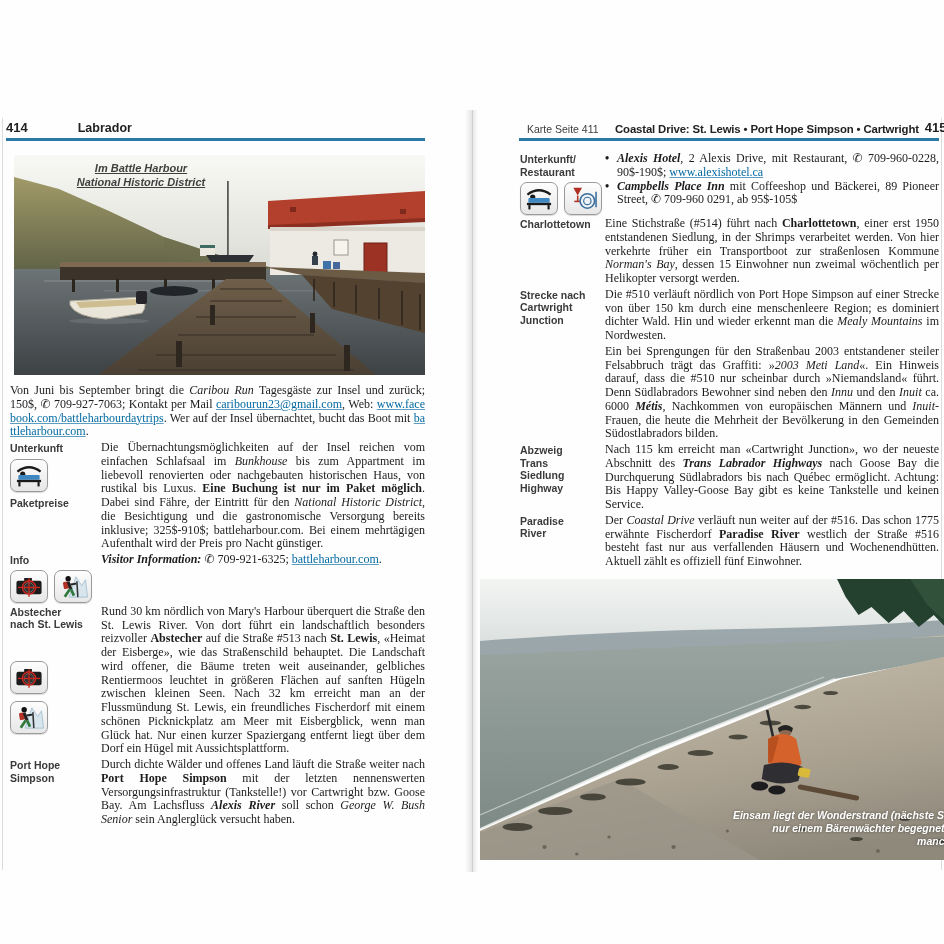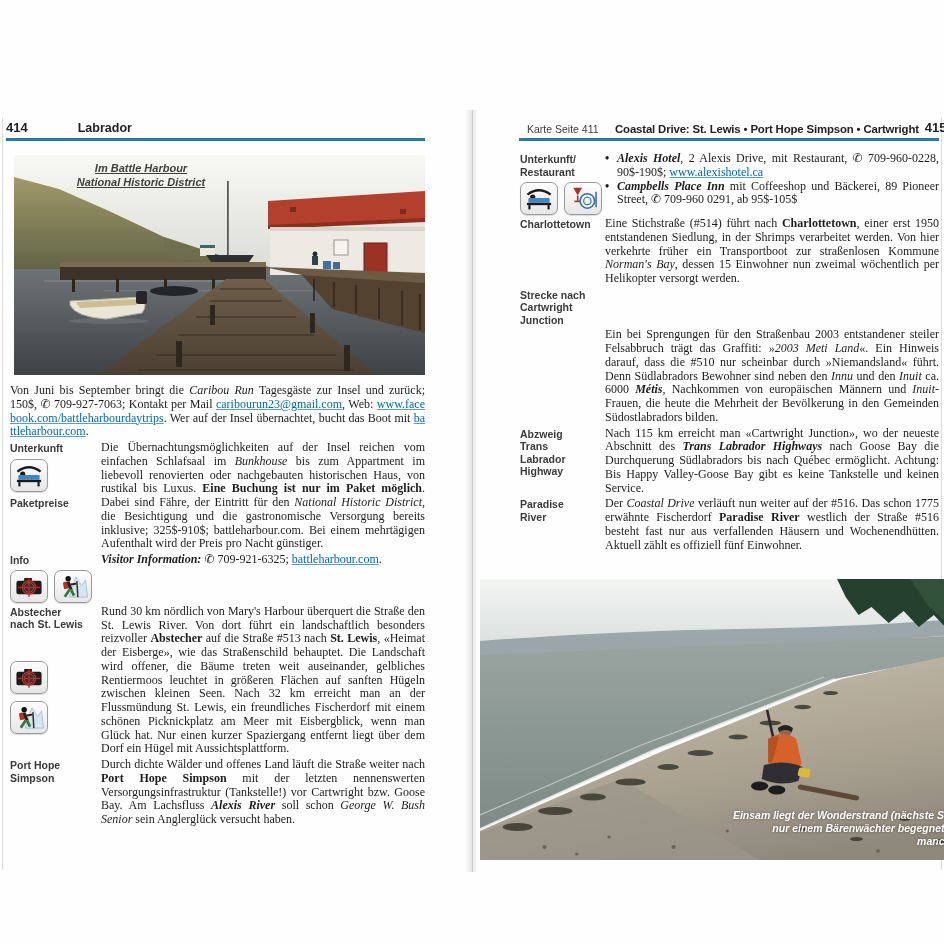--- a/index.html
+++ b/index.html
@@ -309,30 +309,31 @@
           <div class="mlabel">Charlottetown</div>
         </div>
       <div class="bcol"><span class="r-p">Eine Stichstraße (#514) führt nach </span><span class="r-b">Charlottetown</span><span class="r-p">, einer erst 1950 entstandenen Siedlung, in der Shrimps verarbeitet werden. Von hier verkehrte früher ein Transportboot zur straßenlosen Kommune </span><span class="r-i">Norman's Bay</span><span class="r-p">, dessen 15 Einwohner nun zweimal wöchentlich per Helikopter versorgt werden.</span></div>
     </div>
     <div class="block">
       <div class="mcol">
           <div class="mlabel">Strecke nach
 Cartwright
 Junction</div>
         </div>
+      <div class="bcol"><span class="r-p">Die #510 verläuft nördlich von Port Hope Simpson auf einer Strecke von über 150 km durch eine menschenleere Region; es dominiert dichter Wald. Hin und wieder erkennt man die </span><span class="r-i">Mealy Mountains</span><span class="r-p"> im Nordwesten.</span></div>
     </div>
     <div class="block">
       <div class="mcol"></div>
       <div class="bcol"><span class="r-p">Ein bei Sprengungen für den Straßenbau 2003 entstandener steiler Felsabbruch trägt das Graffiti: »</span><span class="r-i">2003 Meti Land</span><span class="r-p">«. Ein Hinweis darauf, dass die #510 nur scheinbar durch »Niemandsland« führt. Denn Südlabradors Bewohner sind neben den </span><span class="r-i">Innu</span><span class="r-p"> und den </span><span class="r-i">Inuit</span><span class="r-p"> ca. 6000 </span><span class="r-bi">Métis</span><span class="r-p">, Nachkommen von europäischen Männern und </span><span class="r-i">Inuit</span><span class="r-p">-Frauen, die heute die Mehrheit der Bevölkerung in den Gemeinden Südostlabradors bilden.</span></div>
     </div>
     <div class="block">
       <div class="mcol">
           <div class="mlabel">Abzweig
 Trans
-Labrador
+Siedlung
 Highway</div>
         </div>
       <div class="bcol"><span class="r-p">Nach 115 km erreicht man «Cartwright Junction», wo der neueste Abschnitt des </span><span class="r-bi">Trans Labrador Highways</span><span class="r-p"> nach Goose Bay die Durchquerung Südlabradors bis nach Québec ermöglicht. Achtung: Bis Happy Valley-Goose Bay gibt es keine Tankstelle und keinen Service.</span></div>
     </div>
     <div class="block">
       <div class="mcol">
           <div class="mlabel">Paradise
 River</div>
         </div>
       <div class="bcol"><span class="r-p">Der </span><span class="r-i">Coastal Drive</span><span class="r-p"> verläuft nun weiter auf der #516. Das schon 1775 erwähnte Fischerdorf </span><span class="r-b">Paradise River</span><span class="r-p"> westlich der Straße #516 besteht fast nur aus verfallenden Häusern und Wochenendhütten. Aktuell zählt es offiziell fünf Einwohner.</span></div>

